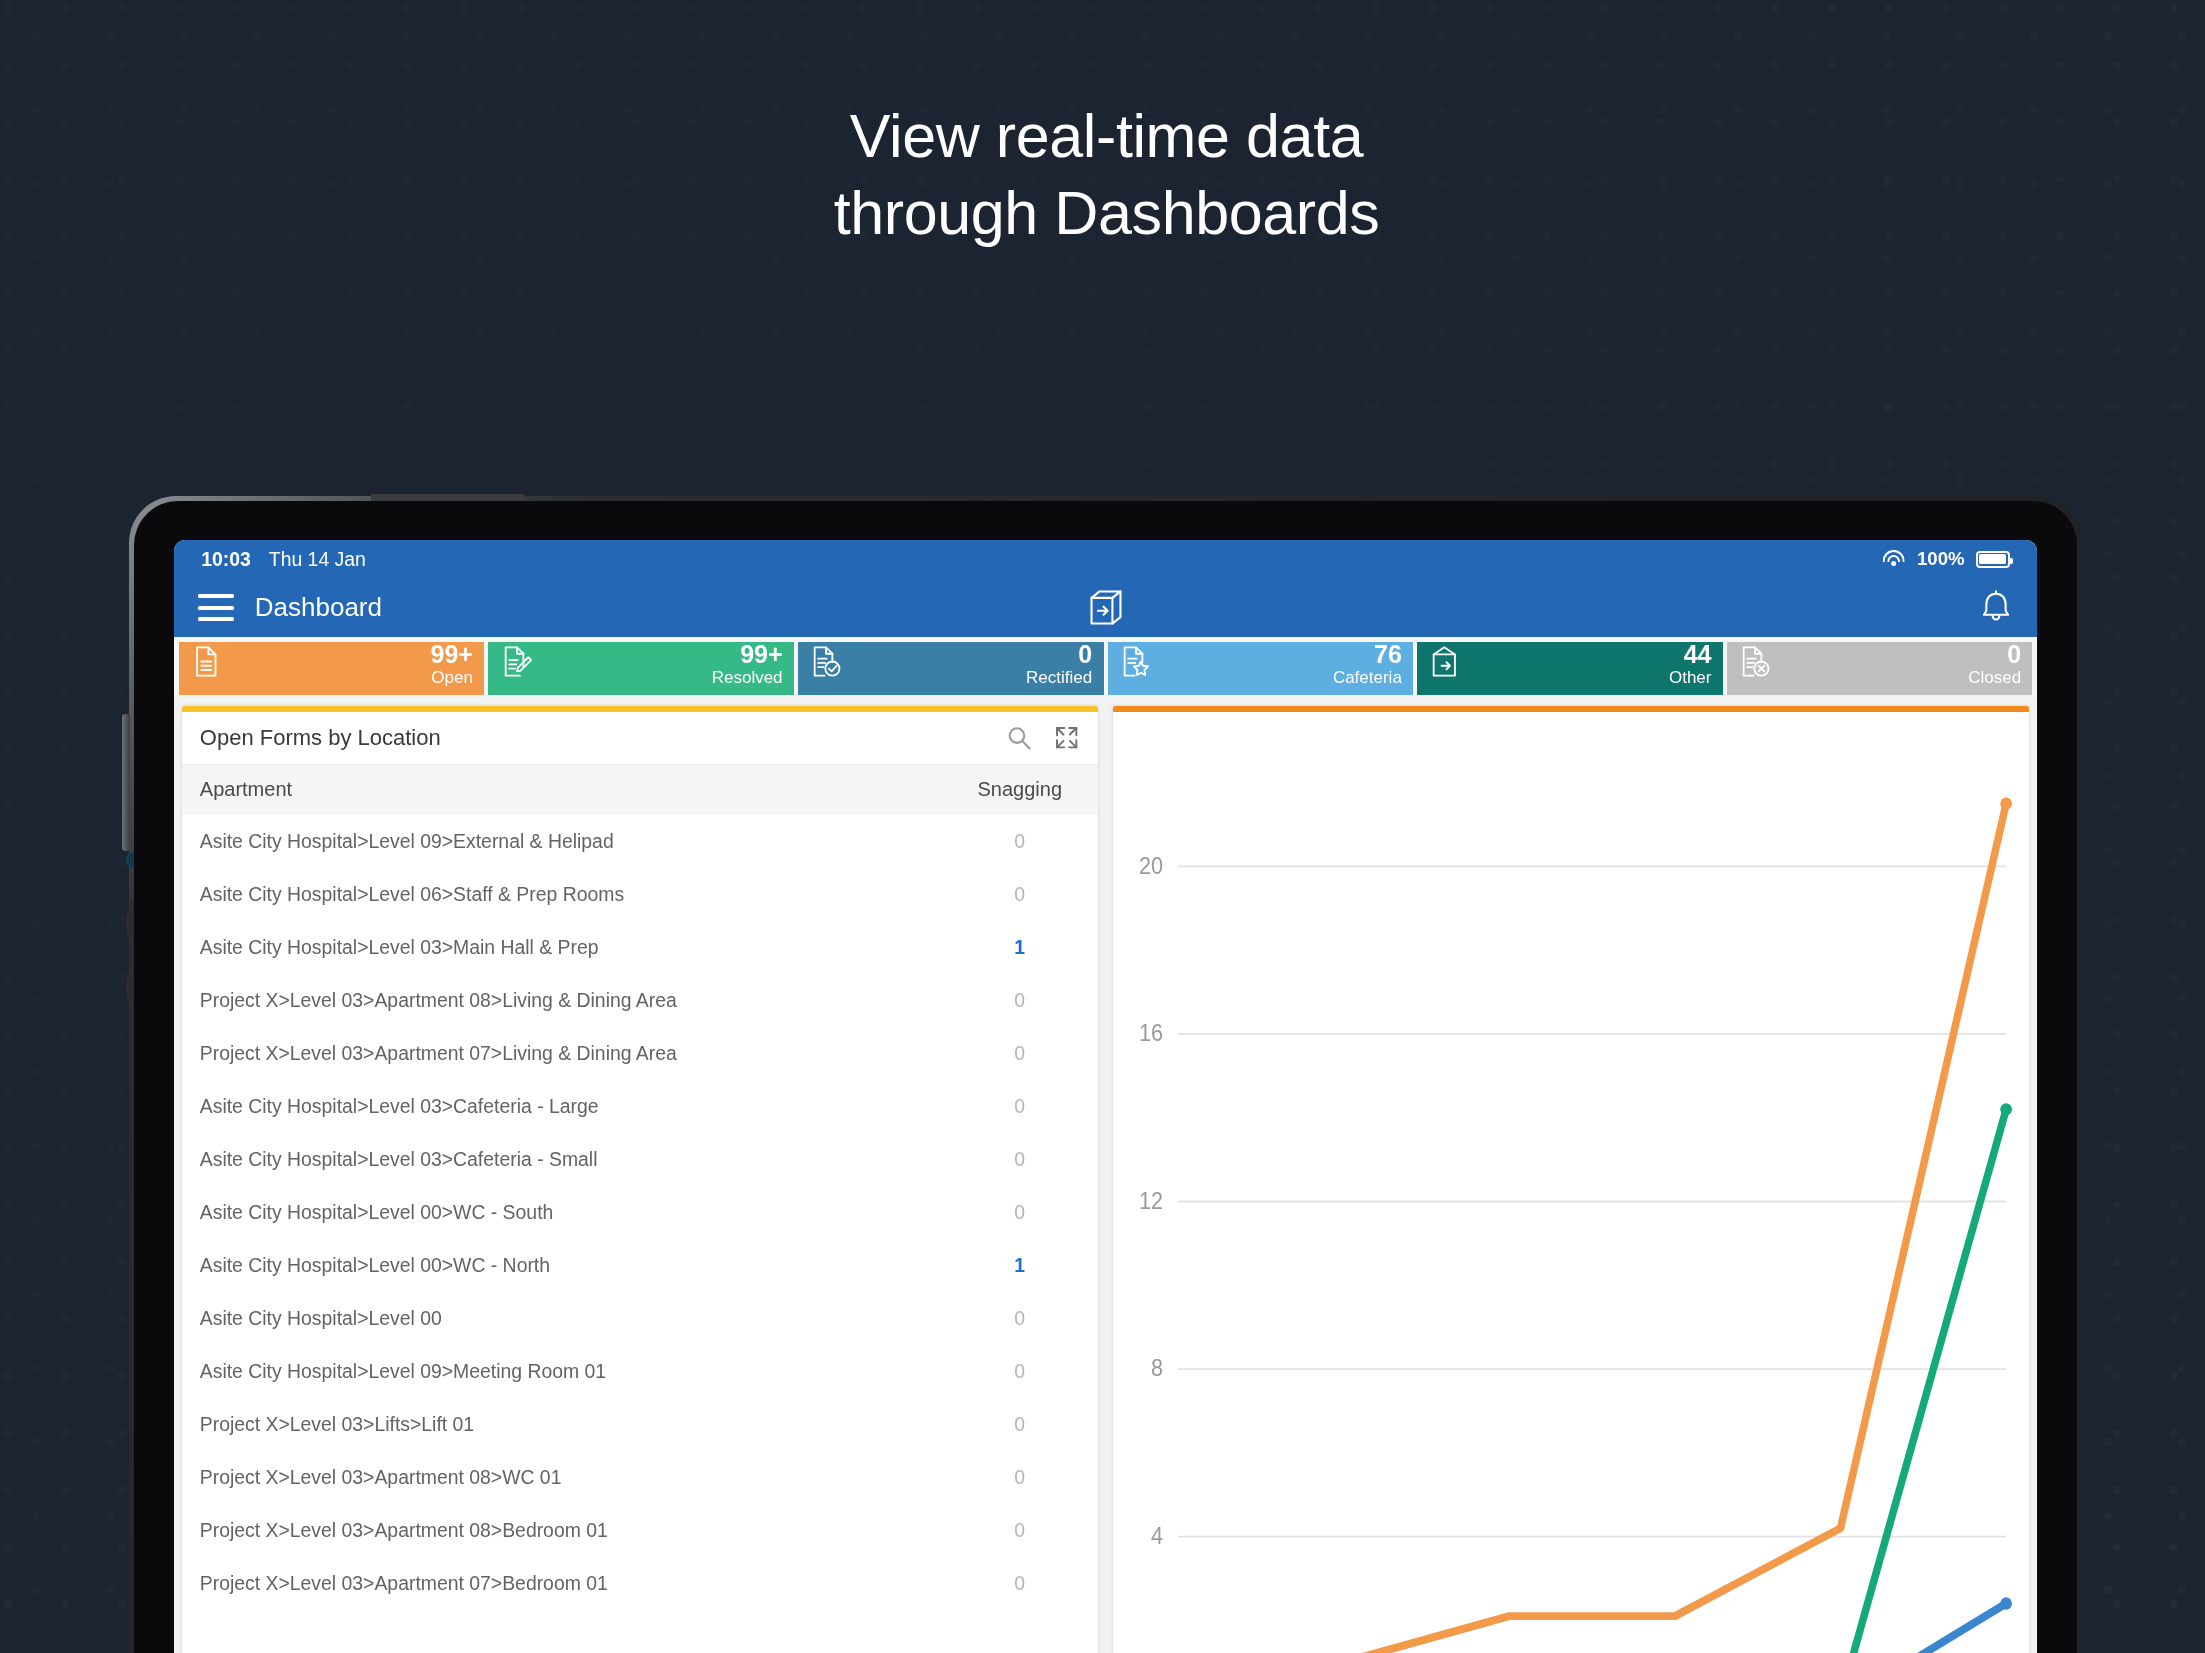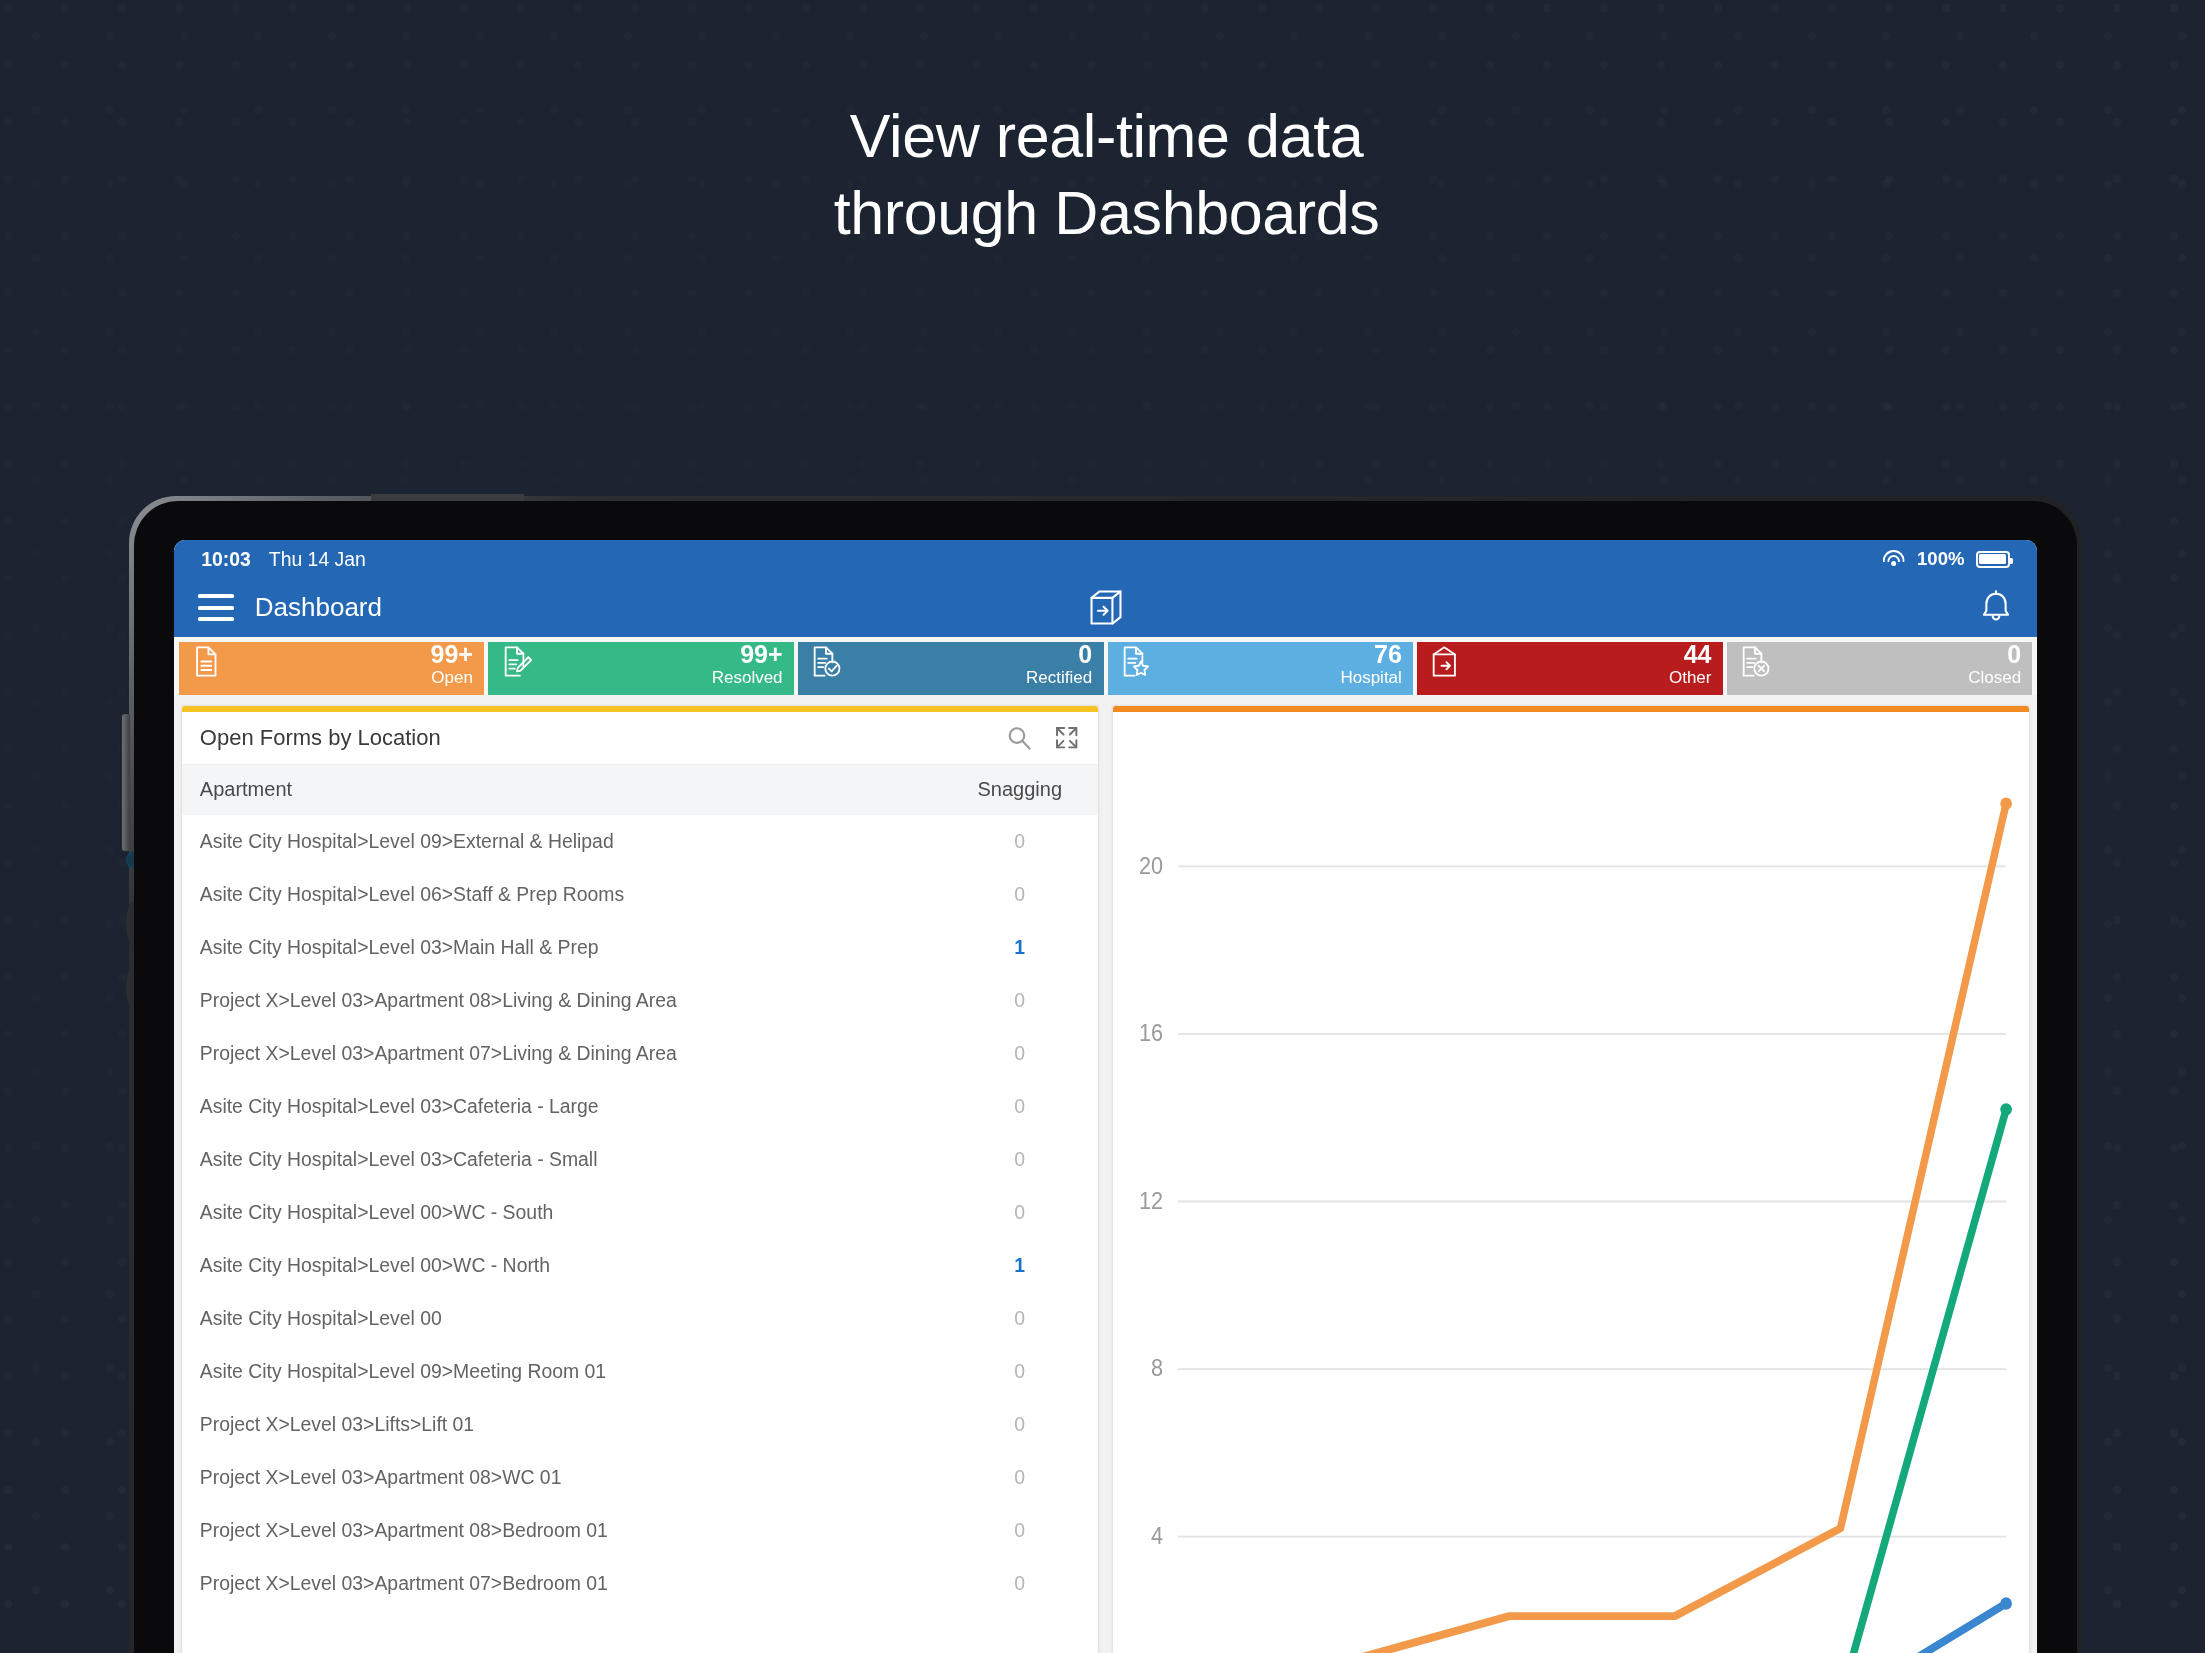--- a/index.html
+++ b/index.html
@@ -327,24 +327,24 @@
             </div>
             <div class="kpi" style="background: rgb(92, 175, 224);">
               <span class="kpi-icon"><svg viewBox="0 0 48 48" width="34" height="39" fill="none" stroke="#ffffff" stroke-width="2.6" stroke-linecap="round" stroke-linejoin="round">
                   <path d="M8 4 h16 l9 9 v12 M8 4 v40 h14"></path>
                   <path d="M24 4 v9 h9"></path>
                   <path d="M13 20 h12 M13 26 h10"></path>
                   <path d="M31 24 l3 6 l7 1 l-5 5 l1 7 l-6 -3 l-6 3 l1 -7 l-5 -5 l7 -1 Z"></path>
                 </svg></span>
               <span class="kpi-text">
                 <span class="kpi-value">76</span>
-                <span class="kpi-label">Hospital</span>
-              </span>
-            </div>
-            <div class="kpi" style="background: #b91c1c;">
+                <span class="kpi-label">Cafeteria</span>
+              </span>
+            </div>
+            <div class="kpi" style="background: #0f766e;">
               <span class="kpi-icon"><svg viewBox="0 0 48 48" width="34" height="39" fill="none" stroke="#ffffff" stroke-width="2.6" stroke-linecap="round" stroke-linejoin="round">
                   <path d="M8 14 h30 v30 h-30 Z"></path>
                   <path d="M8 14 L23 4 L38 14"></path>
                   <path d="M19 30 h12 M26 25 l5 5 l-5 5"></path>
                 </svg></span>
               <span class="kpi-text">
                 <span class="kpi-value">44</span>
                 <span class="kpi-label">Other</span>
               </span>
             </div>

